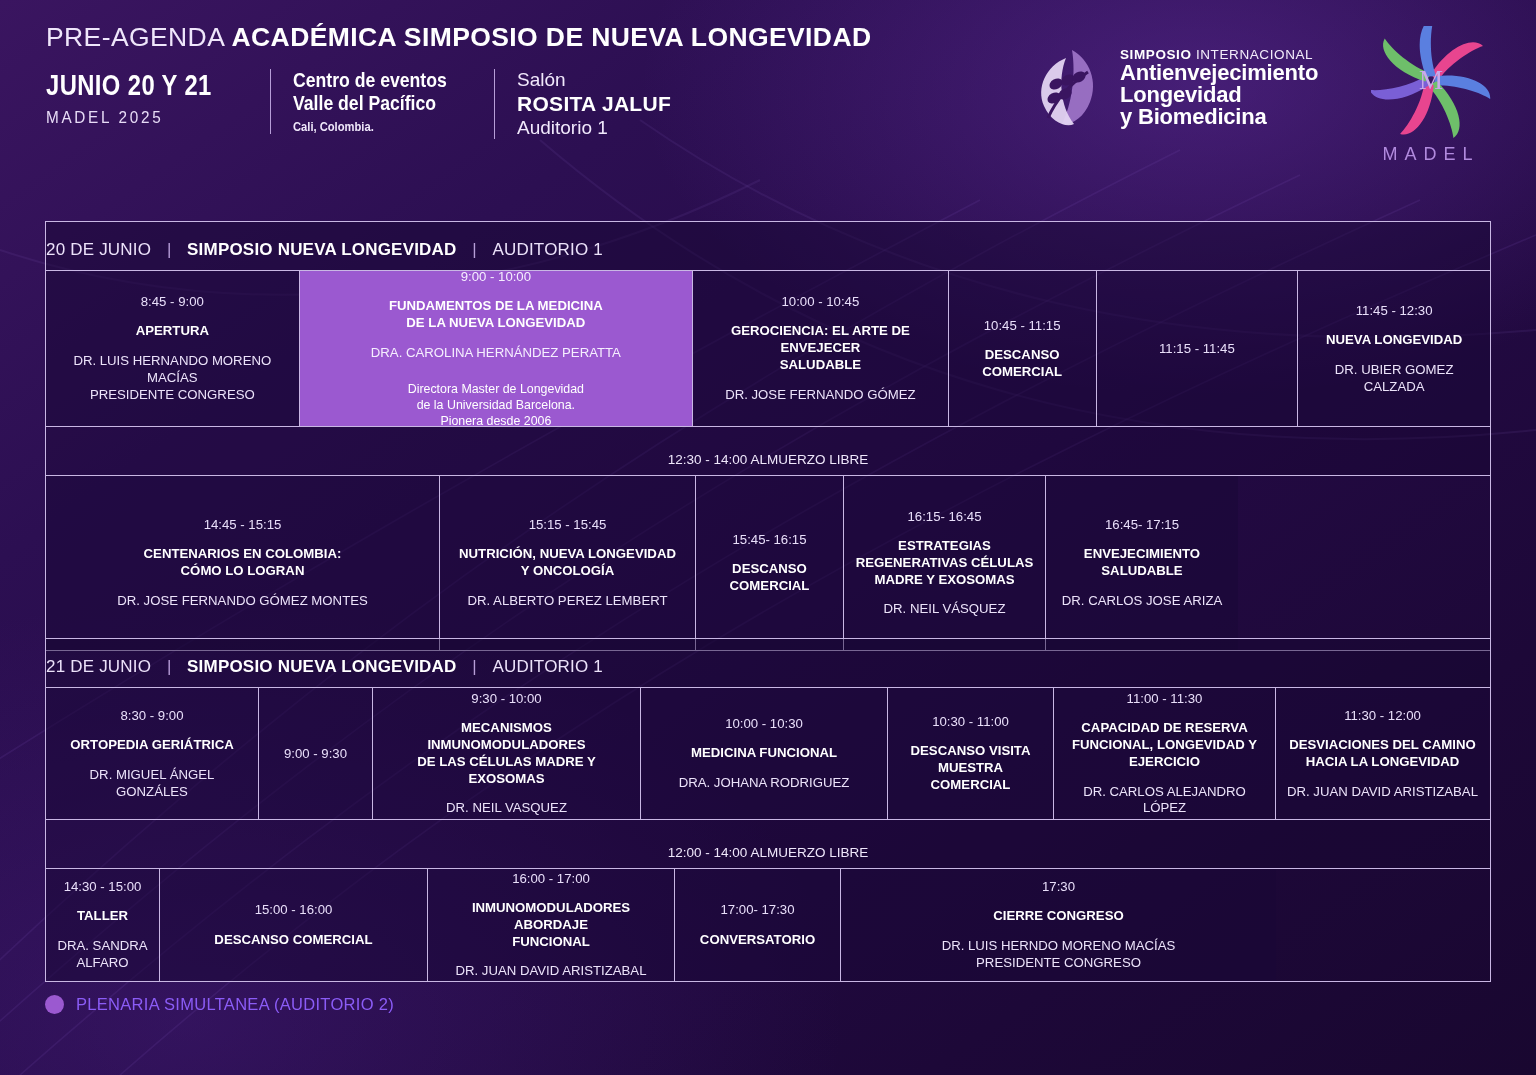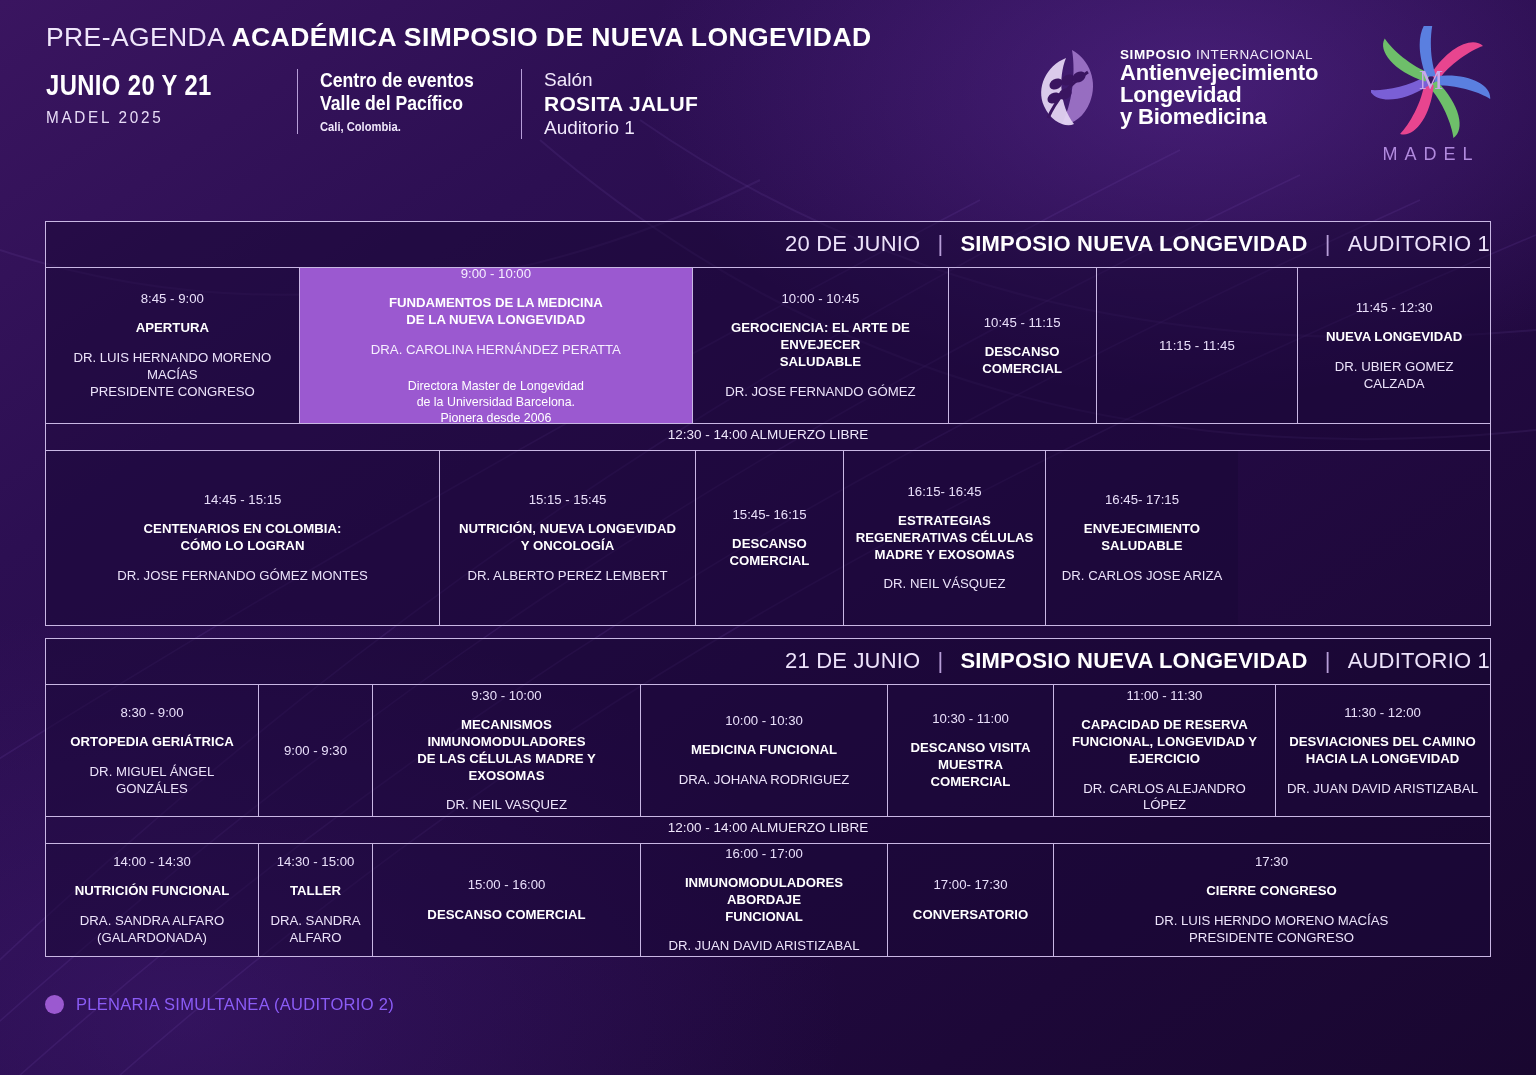--- a/index.html
+++ b/index.html
@@ -59,35 +59,35 @@
   .logo-madel { position: absolute; left: 1366px; top: 26px; width: 130px; text-align: center; }
   .madel-word { font-size: 18px; letter-spacing: 7px; color: #b18ade; font-weight: 400; margin-top: 2px; }
 
   
   .sched { position: absolute; left: 45px; width: 1446px; border: 1.6px solid #c9b7e4; }
   .sched.day1 { top: 221px; }
   .sched.day2 { top: 638px; }
 
   .band {
     border-bottom: 1.6px solid #c9b7e4;
-    text-align: right;
-    padding: 9px 0 10px;
-    font-size: 22px;
+    text-align: left;
+    padding: 18px 0 10px;
+    font-size: 17px;
     background: rgba(22,6,48,0.45);
   }
   .band .d-date { font-weight: 400; color: #ece2fa; letter-spacing: .2px; }
   .band .d-pipe { color: #b79ed8; padding: 0 11px; font-weight: 300; }
   .band .d-name { font-weight: 700; color: #ffffff; letter-spacing: .2px; }
   .band .d-aud  { font-weight: 400; color: #ece2fa; letter-spacing: .2px; }
 
   .lunch {
     border-top: 1.6px solid #c9b7e4;
     border-bottom: 1.6px solid #c9b7e4;
     text-align: center;
-    padding: 3px 0 8px;
+    padding: 25px 0 8px;
     font-size: 13.5px;
     color: #efe7fb;
     background: rgba(22,6,48,0.35);
   }
 
   .row { display: flex; width: 100%; }
   .cell {
     border-right: 1.4px solid #c9b7e4;
     padding: 14px 9px;
     display: flex; flex-direction: column; justify-content: center; align-items: center;
@@ -137,21 +137,21 @@
   <div class="title-line">
     <span class="title-thin">PRE-AGENDA</span>
     <span class="title-bold">ACADÉMICA SIMPOSIO DE NUEVA LONGEVIDAD</span>
   </div>
 
   <div class="meta-row">
     <div class="meta-col" style="min-width:207px;">
       <div class="date-big">JUNIO 20 Y 21</div>
       <div class="date-sub">MADEL 2025</div>
     </div>
-    <div class="meta-col sep" style="min-width:220px;margin-left:27px;">
+    <div class="meta-col sep" style="min-width:220px;">
       <div class="venue-l1">Centro de eventos</div>
       <div class="venue-l2">Valle del Pacífico</div>
       <div class="venue-city">Cali, Colombia.</div>
     </div>
     <div class="meta-col sep">
       <div class="hall-l1">Salón</div>
       <div class="hall-l2">ROSITA JALUF</div>
       <div class="hall-l3">Auditorio 1</div>
     </div>
   </div>
@@ -325,26 +325,20 @@
       <div class="c-time">11:30 - 12:00</div>
       <div class="c-title nowrap-block">DESVIACIONES DEL CAMINO
 HACIA LA LONGEVIDAD</div>
       <div class="c-speaker nowrap-block">DR. JUAN DAVID ARISTIZABAL</div>
     </div>
   </div>
 
   <div class="lunch">12:00 - 14:00 ALMUERZO LIBRE</div>
 
   <div class="row r4">
-    <div class="cell" style="width:213px;">
-      <div class="c-time">14:00 - 14:30</div>
-      <div class="c-title nowrap-block">NUTRICIÓN  FUNCIONAL</div>
-      <div class="c-speaker nowrap-block">DRA. SANDRA ALFARO
-(GALARDONADA)</div>
-    </div>
     <div class="cell" style="width:114px;">
       <div class="c-time">14:30 - 15:00</div>
       <div class="c-title nowrap-block">TALLER</div>
       <div class="c-speaker nowrap-block">DRA. SANDRA
 ALFARO</div>
     </div>
     <div class="cell" style="width:268px;">
       <div class="c-time">15:00 - 16:00</div>
       <div class="c-title nowrap-block">DESCANSO COMERCIAL</div>
     </div>

